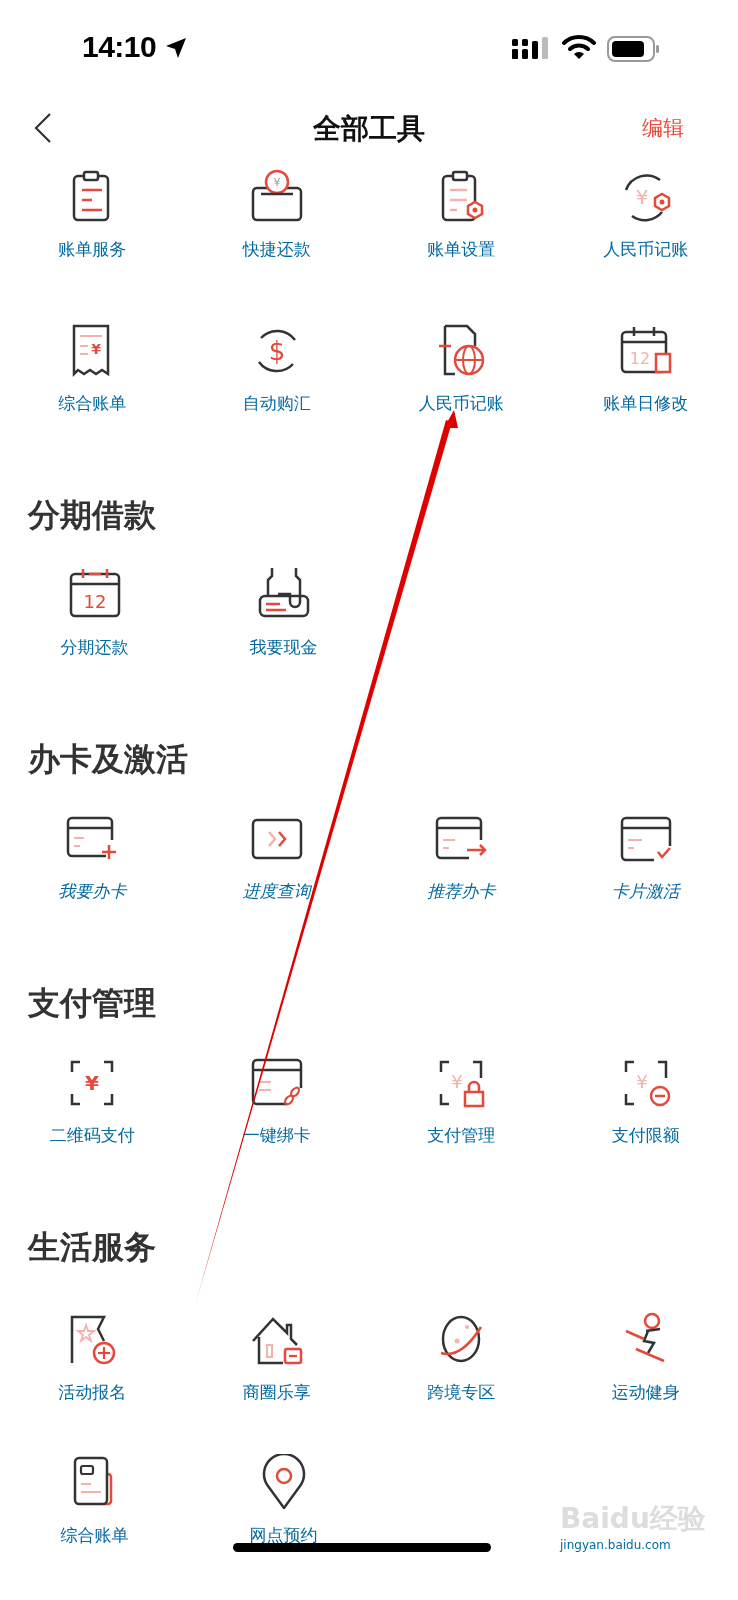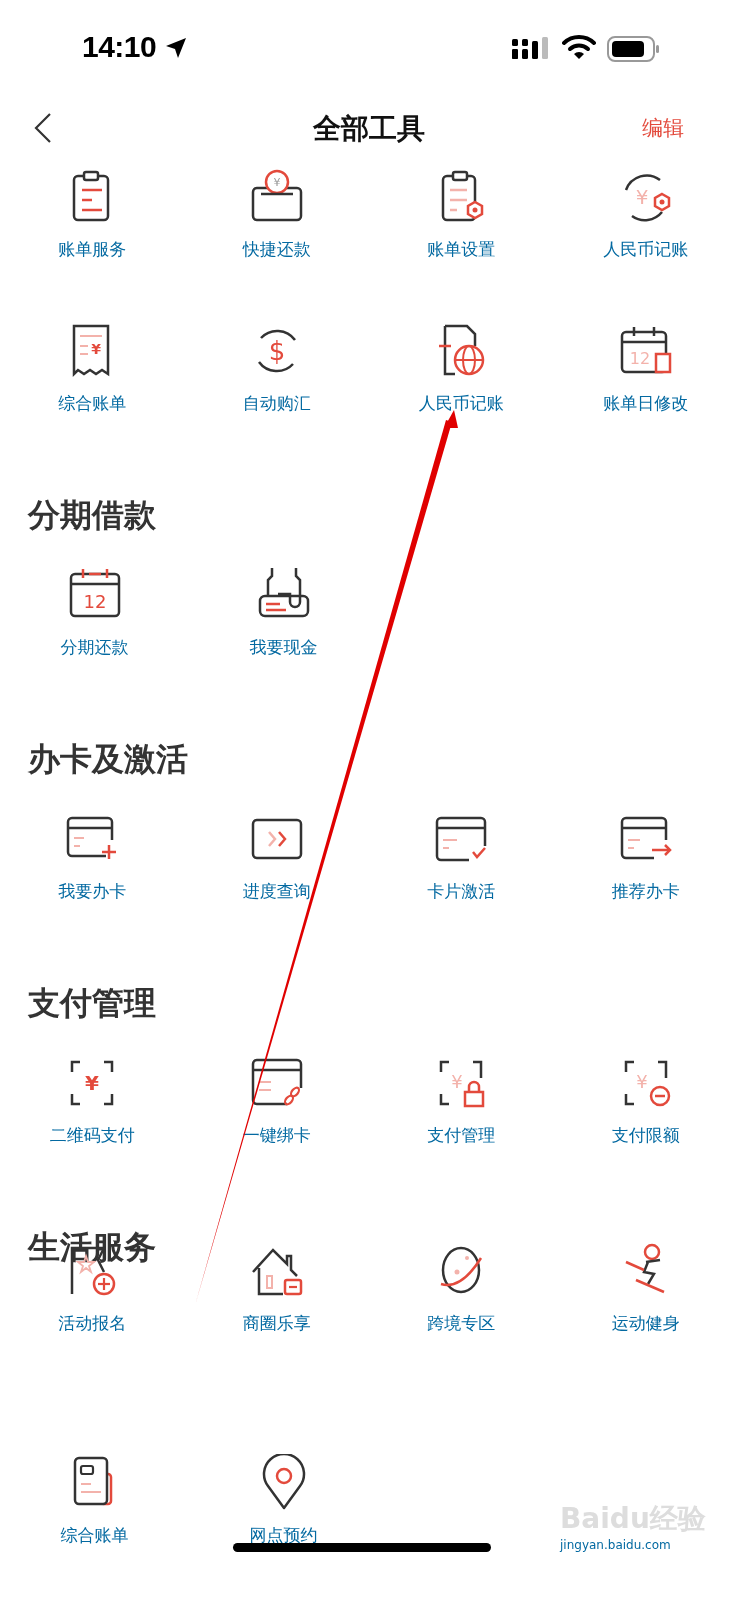--- a/index.html
+++ b/index.html
@@ -167,21 +167,21 @@
         <rect x="6" y="30" width="48" height="20" rx="5" fill="none" stroke="#333" stroke-width="2.5"></rect>
         <path d="M18 2 L18 10 L14 14 L14 30 M42 2 L42 10 L46 14 L46 36 A5 5 0 0 1 36 36 L36 28 L24 28" fill="none" stroke="#333" stroke-width="2.5"></path>
         <line x1="12" y1="38" x2="26" y2="38" stroke="#e34a3c" stroke-width="2.5"></line>
         <line x1="12" y1="44" x2="32" y2="44" stroke="#e34a3c" stroke-width="2.5"></line>
       </svg>
     <div class="label">我要现金</div>
   </div>
 </div>
 
 <div class="section-title" style="top:738px;">办卡及激活</div>
-<div class="grid" style="top:810px;">
+<div class="grid" style="top:810px;font-style:italic;">
   <div class="tool">
     <svg viewBox="0 0 60 60">
         <path d="M44 46 L10 46 A4 4 0 0 1 6 42 L6 12 A4 4 0 0 1 10 8 L46 8 A4 4 0 0 1 50 12 L50 30" fill="none" stroke="#333" stroke-width="2.5"></path>
         <line x1="6" y1="18" x2="50" y2="18" stroke="#333" stroke-width="2.5"></line>
         <line x1="12" y1="28" x2="22" y2="28" stroke="#f3b2ab" stroke-width="2"></line>
         <line x1="12" y1="36" x2="18" y2="36" stroke="#f3b2ab" stroke-width="2"></line>
         <line x1="40" y1="42" x2="54" y2="42" stroke="#e34a3c" stroke-width="2.5"></line>
         <line x1="47" y1="35" x2="47" y2="49" stroke="#e34a3c" stroke-width="2.5"></line>
       </svg>
     <div class="label">我要办卡</div>
@@ -189,39 +189,39 @@
   <div class="tool">
     <svg viewBox="0 0 60 60">
         <rect x="6" y="10" width="48" height="38" rx="4" fill="none" stroke="#333" stroke-width="2.5"></rect>
         <path d="M22 22 L28 29 L22 36" fill="none" stroke="#f3b2ab" stroke-width="2.5"></path>
         <path d="M32 22 L38 29 L32 36" fill="none" stroke="#e34a3c" stroke-width="2.5"></path>
       </svg>
     <div class="label">进度查询</div>
   </div>
   <div class="tool">
     <svg viewBox="0 0 60 60">
-        <path d="M38 50 L10 50 A4 4 0 0 1 6 46 L6 12 A4 4 0 0 1 10 8 L50 8 A4 4 0 0 1 54 12 L54 36" fill="none" stroke="#333" stroke-width="2.5"></path>
-        <line x1="6" y1="18" x2="54" y2="18" stroke="#333" stroke-width="2.5"></line>
-        <line x1="12" y1="30" x2="26" y2="30" stroke="#f3b2ab" stroke-width="2"></line>
-        <line x1="12" y1="38" x2="18" y2="38" stroke="#f3b2ab" stroke-width="2"></line>
-        <path d="M42 42 L46 47 L54 38" fill="none" stroke="#e34a3c" stroke-width="2.5"></path>
-      </svg>
-    <div class="label">卡片激活</div>
-  </div>
-  <div class="tool">
-    <svg viewBox="0 0 60 60">
         <path d="M38 48 L10 48 A4 4 0 0 1 6 44 L6 12 A4 4 0 0 1 10 8 L46 8 A4 4 0 0 1 50 12 L50 30" fill="none" stroke="#333" stroke-width="2.5"></path>
         <line x1="6" y1="18" x2="50" y2="18" stroke="#333" stroke-width="2.5"></line>
         <line x1="12" y1="30" x2="24" y2="30" stroke="#f3b2ab" stroke-width="2"></line>
         <line x1="12" y1="38" x2="18" y2="38" stroke="#f3b2ab" stroke-width="2"></line>
         <line x1="36" y1="40" x2="54" y2="40" stroke="#e34a3c" stroke-width="2.5"></line>
         <path d="M49 35 L54 40 L49 45" fill="none" stroke="#e34a3c" stroke-width="2.5"></path>
       </svg>
     <div class="label">推荐办卡</div>
   </div>
+  <div class="tool">
+    <svg viewBox="0 0 60 60">
+        <path d="M38 50 L10 50 A4 4 0 0 1 6 46 L6 12 A4 4 0 0 1 10 8 L50 8 A4 4 0 0 1 54 12 L54 36" fill="none" stroke="#333" stroke-width="2.5"></path>
+        <line x1="6" y1="18" x2="54" y2="18" stroke="#333" stroke-width="2.5"></line>
+        <line x1="12" y1="30" x2="26" y2="30" stroke="#f3b2ab" stroke-width="2"></line>
+        <line x1="12" y1="38" x2="18" y2="38" stroke="#f3b2ab" stroke-width="2"></line>
+        <path d="M42 42 L46 47 L54 38" fill="none" stroke="#e34a3c" stroke-width="2.5"></path>
+      </svg>
+    <div class="label">卡片激活</div>
+  </div>
 </div>
 
 <div class="section-title" style="top:982px;">支付管理</div>
 <div class="grid" style="top:1054px;">
   <div class="tool">
     <svg viewBox="0 0 60 60">
         <path d="M10 18 L10 8 L18 8 M42 8 L50 8 L50 18 M50 40 L50 50 L42 50 M18 50 L10 50 L10 40" fill="none" stroke="#333" stroke-width="2.5"></path>
         <text x="30" y="36" font-size="20" text-anchor="middle" fill="#e34a3c" font-weight="bold">¥</text>
       </svg>
     <div class="label">二维码支付</div>
@@ -251,21 +251,21 @@
         <path d="M10 18 L10 8 L18 8 M42 8 L50 8 L50 24 M18 50 L10 50 L10 40" fill="none" stroke="#333" stroke-width="2.5"></path>
         <text x="26" y="34" font-size="18" text-anchor="middle" fill="#f3b2ab">¥</text>
         <circle cx="44" cy="42" r="9" fill="#fff" stroke="#e34a3c" stroke-width="2.5"></circle>
         <line x1="39" y1="42" x2="49" y2="42" stroke="#e34a3c" stroke-width="2.5"></line>
       </svg>
     <div class="label">支付限额</div>
   </div>
 </div>
 
 <div class="section-title" style="top:1226px;">生活服务</div>
-<div class="grid" style="top:1242px;">
+<div class="grid" style="top:1311px;">
   <div class="tool">
     <svg viewBox="0 0 60 60">
         <path d="M10 52 L10 6 L42 6 L36 18 L42 30" fill="none" stroke="#333" stroke-width="2.5"></path>
         <polygon points="24,14 26,20 32,20 27,24 29,30 24,26 19,30 21,24 16,20 22,20" fill="none" stroke="#f3b2ab" stroke-width="1.8"></polygon>
         <circle cx="42" cy="42" r="10" fill="#fff" stroke="#e34a3c" stroke-width="2.5"></circle>
         <line x1="36" y1="42" x2="48" y2="42" stroke="#e34a3c" stroke-width="2.2"></line>
         <line x1="42" y1="36" x2="42" y2="48" stroke="#e34a3c" stroke-width="2.2"></line>
       </svg>
     <div class="label">活动报名</div>
   </div>

